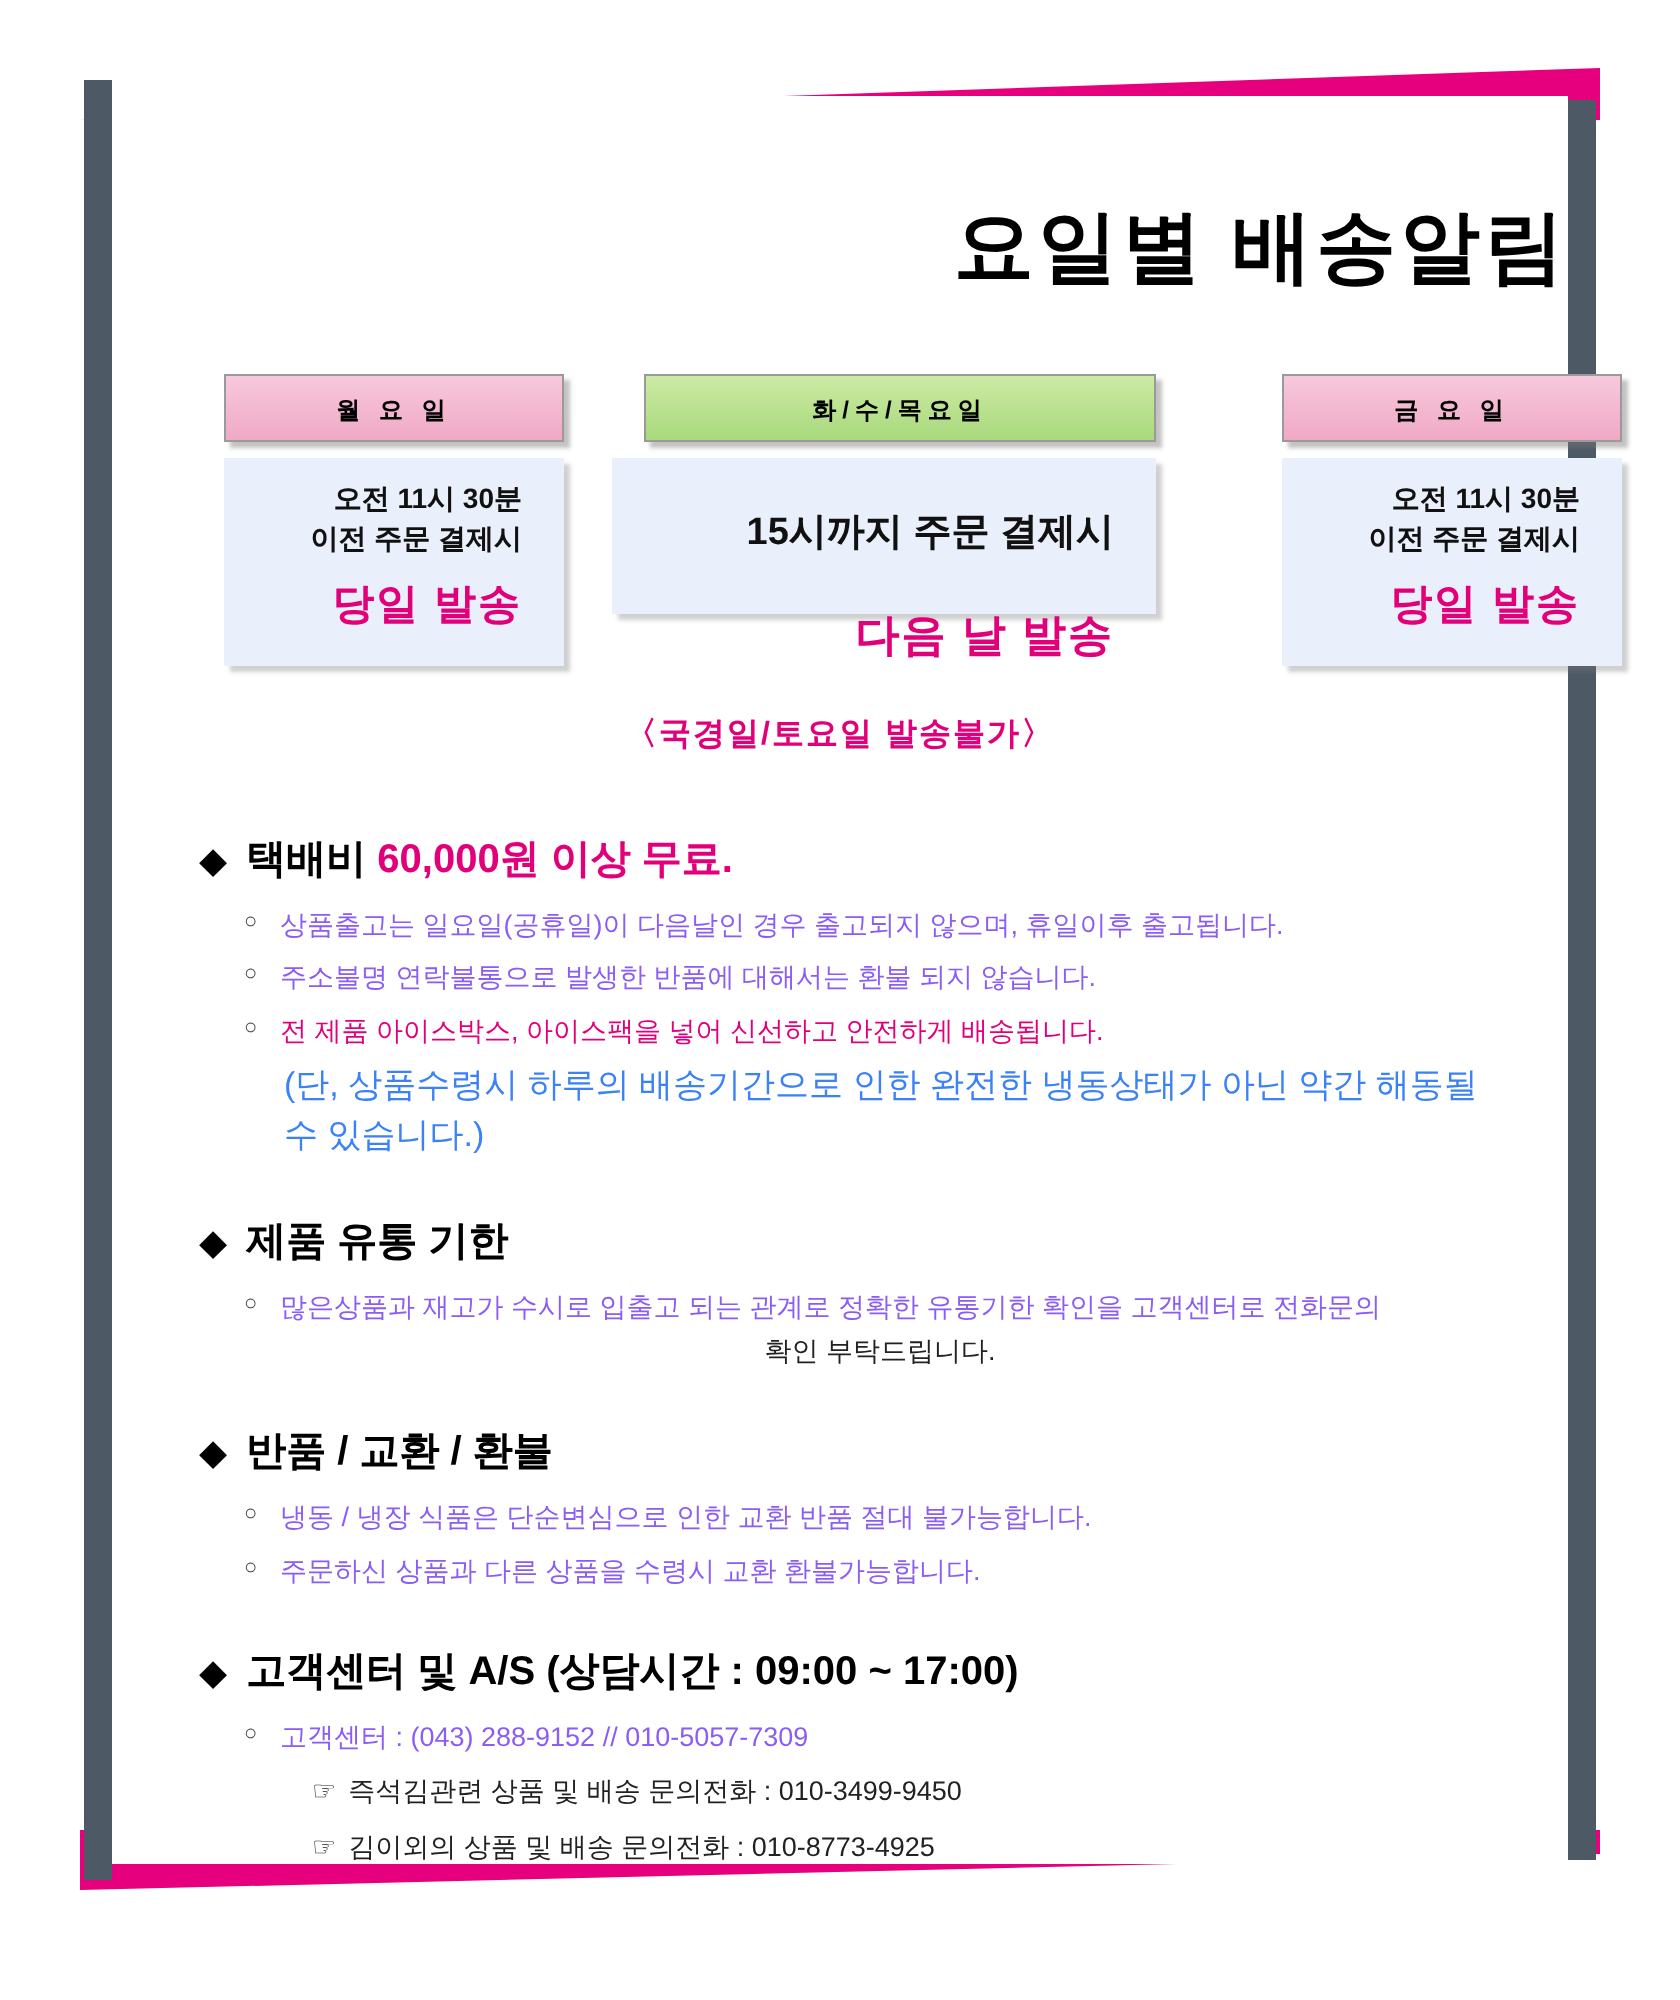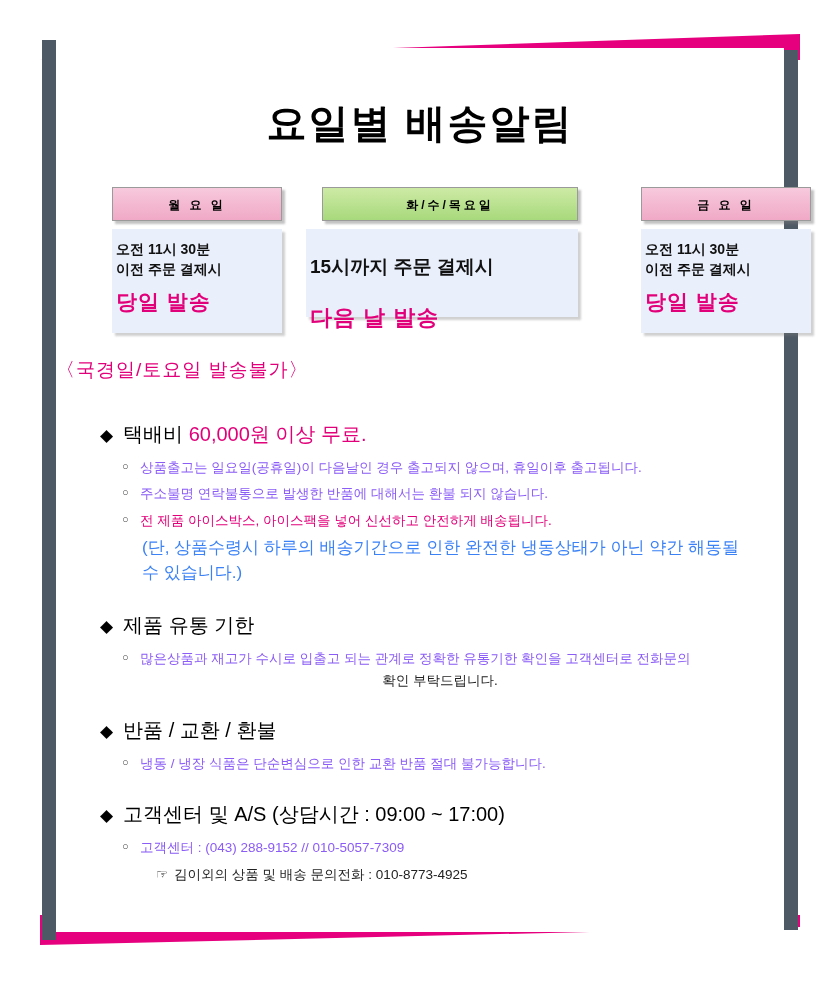--- a/index.html
+++ b/index.html
@@ -64,21 +64,21 @@
     position: absolute;
     left: 56px;
     top: 48px;
     width: 728px;
     height: 884px;
     background: #ffffff;
   }
 
   
   .title {
-    text-align: center;
+    text-align: right;
     font-size: 40px;
     font-weight: bold;
     letter-spacing: 2px;
     color: #000000;
     margin-top: 48px;
   }
 
   
   .days {
     position: relative;
@@ -105,26 +105,26 @@
     box-sizing: border-box;
     box-shadow: 3px 3px 2px rgba(120,120,120,0.45);
   }
   .dayhead.pink  { background: linear-gradient(to bottom, #f7c9dc, #f0a9c6); }
   .dayhead.green { background: linear-gradient(to bottom, #cdeaa5, #a8d97c); margin-left: 16px; }
 
   .daybody {
     margin-top: 8px;
     background: #eaf0fb;
     box-shadow: 3px 3px 2px rgba(120,120,120,0.35);
-    text-align: left;
-    padding: 10px 8px 12px 4px;
+    text-align: right;
+    padding: 10px 21px 12px 4px;
     box-sizing: border-box;
   }
   .daycol.mon .daybody, .daycol.fri .daybody { height: 104px; }
-  .daycol.midw .daybody { height: 88px; }
+  .daycol.midw .daybody { height: 78px; }
 
   .cond {
     font-size: 14px;
     font-weight: bold;
     color: #111;
     line-height: 1.45;
   }
   .cond.big {
     font-size: 19px;
     padding-top: 14px;
@@ -135,34 +135,35 @@
     font-weight: bold;
     color: #e2007a;
     letter-spacing: 1px;
   }
   .daycol.midw .ship {
     margin-top: 22px;
     font-size: 22px;
   }
 
   .holiday {
-    font-size: 19px;
-    font-weight: normal;
+    text-align: center;
+    font-size: 16px;
+    font-weight: bold;
     color: #e2007a;
     margin-top: 10px;
     letter-spacing: 1px;
   }
 
   
   .content {
     margin: 38px 44px 0 44px;
   }
   .sec-head {
     font-size: 20px;
-    font-weight: normal;
+    font-weight: bold;
     color: #000;
     margin-top: 26px;
     margin-bottom: 10px;
   }
   .sec-head .dia { margin-right: 10px; font-size: 17px; }
   .sec-head .hl { color: #e2007a; }
 
   .bullet {
     font-size: 13.5px;
     color: #8b5cf6;
@@ -265,26 +266,28 @@
         </div>
         <div class="bullet">많은상품과 재고가 수시로 입출고 되는 관계로 정확한 유통기한 확인을 고객센터로 전화문의</div>
         <div class="cont-line">확인 부탁드립니다.</div>
       </div>
 
       <div>
         <div class="sec-head">
           <span class="dia">◆</span><span>반품 / 교환 / 환불</span>
         </div>
         <div class="bullet">냉동 / 냉장 식품은 단순변심으로 인한 교환 반품 절대 불가능합니다.</div>
+        <div class="bullet">주문하신 상품과 다른 상품을 수령시 교환 환불가능합니다.</div>
       </div>
 
       <div>
         <div class="sec-head">
           <span class="dia">◆</span><span>고객센터 및 A/S (상담시간 : 09:00 ~ 17:00)</span>
         </div>
         <div class="bullet">고객센터 : (043) 288-9152 // 010-5057-7309</div>
+        <div class="sub"><span class="ptr">☞</span><span>즉석김관련 상품 및 배송 문의전화 : 010-3499-9450</span></div>
         <div class="sub"><span class="ptr">☞</span><span>김이외의 상품 및 배송 문의전화 : 010-8773-4925</span></div>
       </div>
 
     </div>
 
   </div>
 </div>
 
 </body></html>

